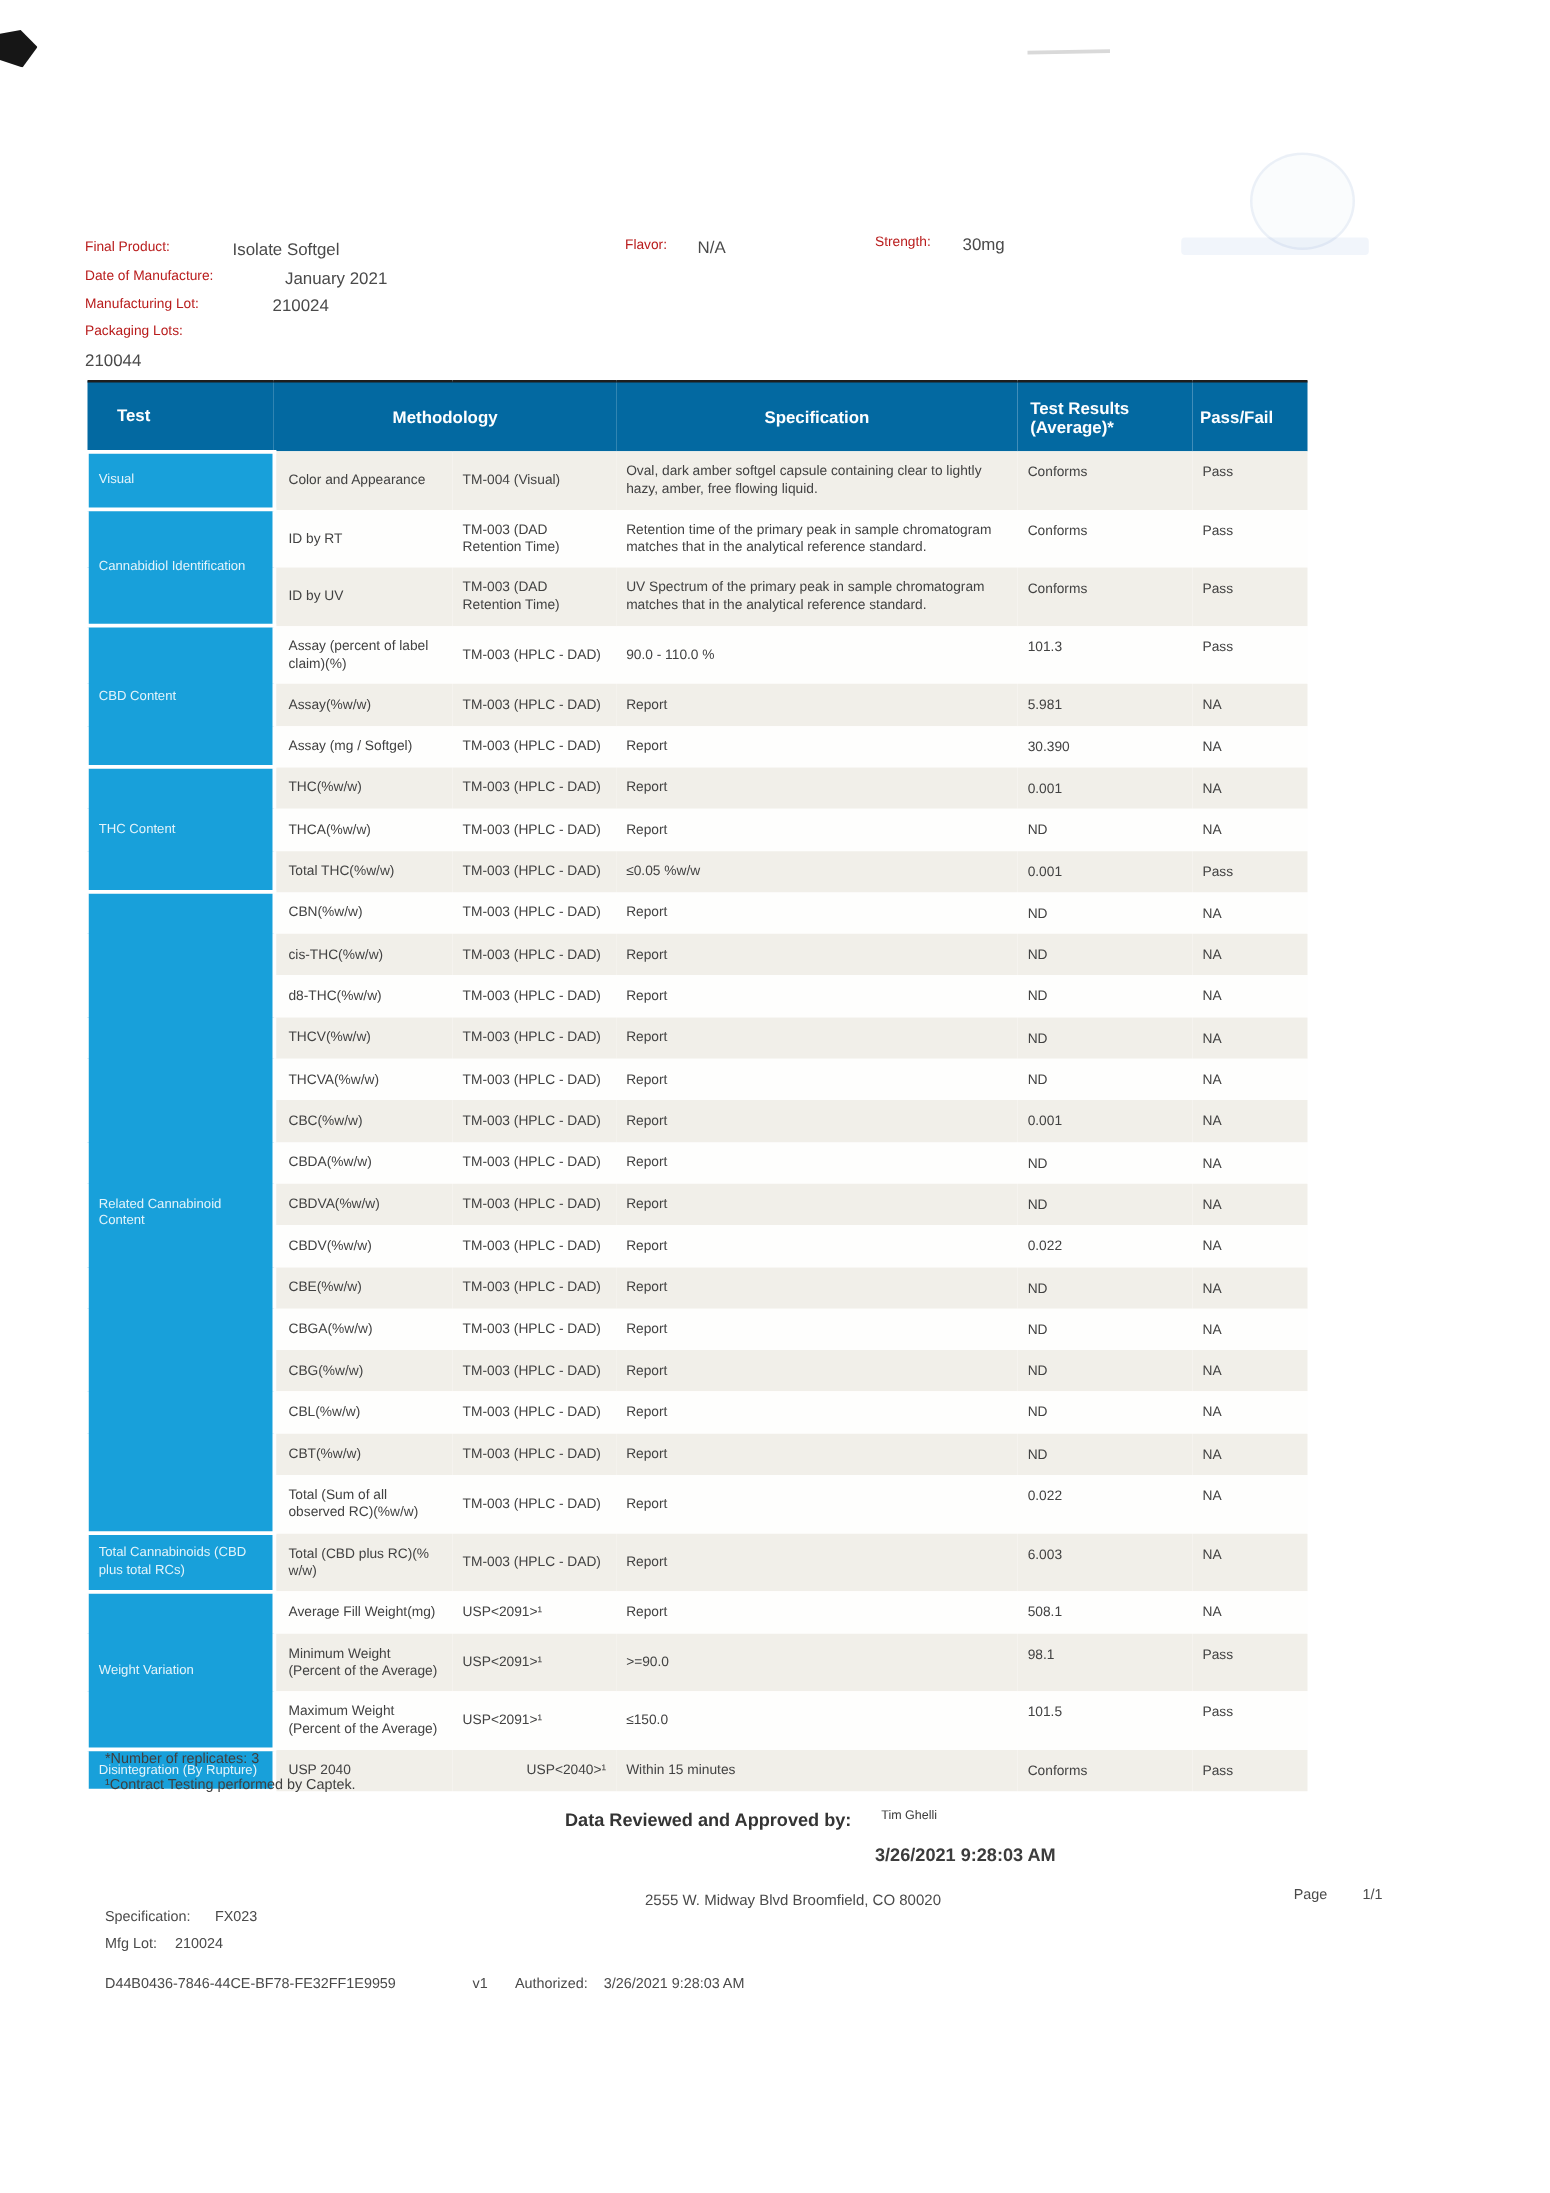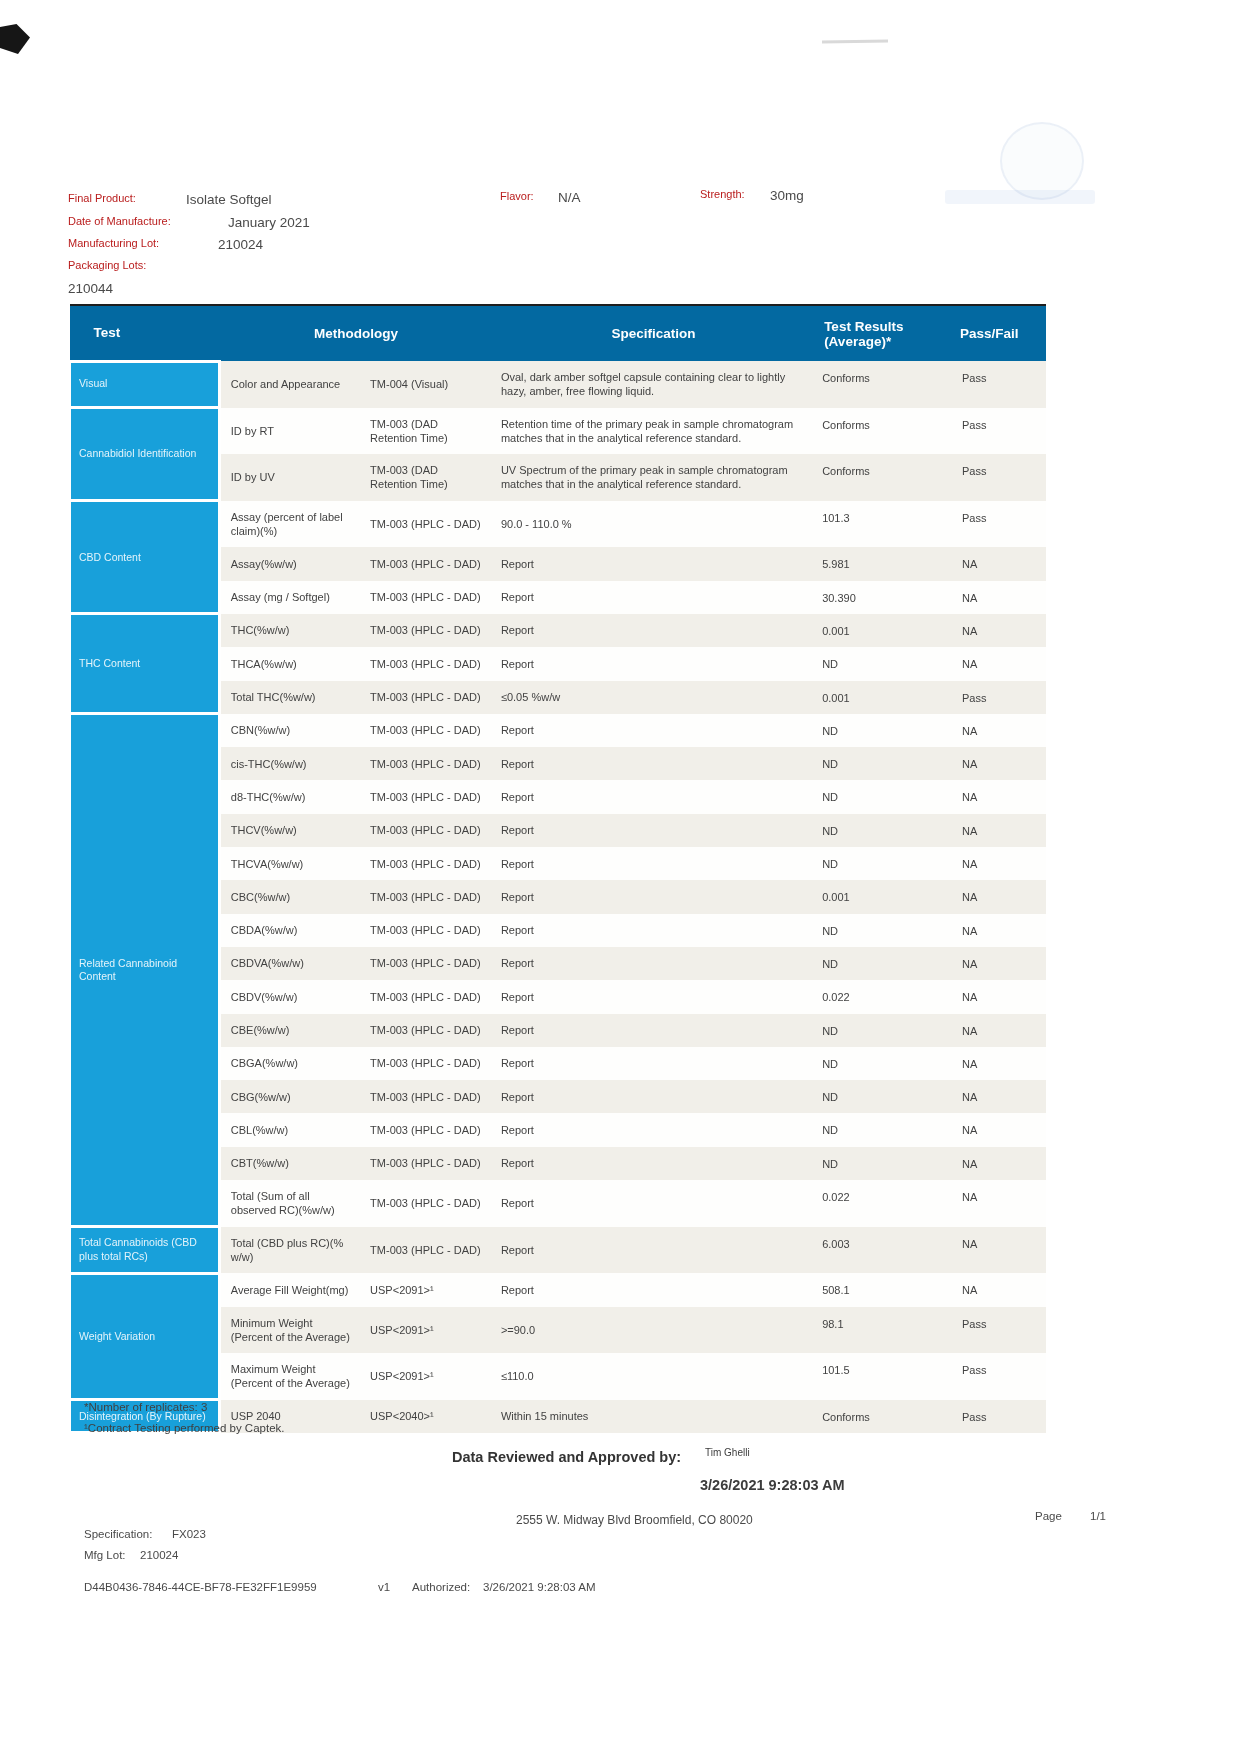--- a/index.html
+++ b/index.html
@@ -319,28 +319,28 @@
           <tr>
             <td class="data c-name" style="white-space: normal;">Minimum Weight (Percent of the Average)</td>
             <td class="data c-method" style="white-space: normal;">USP&lt;2091&gt;¹</td>
             <td class="data c-spec" style="white-space: normal;">&gt;=90.0</td>
             <td class="data c-result" style="white-space: normal;">98.1</td>
             <td class="data c-passfail" style="white-space: normal;">Pass</td>
           </tr>
           <tr>
             <td class="data c-name" style="white-space: normal;">Maximum Weight (Percent of the Average)</td>
             <td class="data c-method" style="white-space: normal;">USP&lt;2091&gt;¹</td>
-            <td class="data c-spec" style="white-space: normal;">≤110.0</td>
+            <td class="data c-spec" style="white-space: normal;">≤150.0</td>
             <td class="data c-result" style="white-space: normal;">101.5</td>
             <td class="data c-passfail" style="white-space: normal;">Pass</td>
           </tr>
           <tr>
             <td class="cat" rowspan="1">Disintegration (By Rupture)</td>
             <td class="data c-name" style="white-space: normal;">USP 2040</td>
-            <td class="data c-method" style="white-space: normal;">USP&lt;2040&gt;¹</td>
+            <td class="data c-method" style="white-space: normal; text-align: right;">USP&lt;2040&gt;¹</td>
             <td class="data c-spec" style="white-space: normal;">Within 15 minutes</td>
             <td class="data c-result" style="white-space: normal;">Conforms</td>
             <td class="data c-passfail" style="white-space: normal;">Pass</td>
           </tr>
         </tbody>
     </table>
   </div>
 
   <span class="abs footnote" style="left:84px; top:1401px;">*Number of replicates: 3</span>
   <span class="abs footnote" style="left:84px; top:1422px;">¹Contract Testing performed by Captek.</span>

